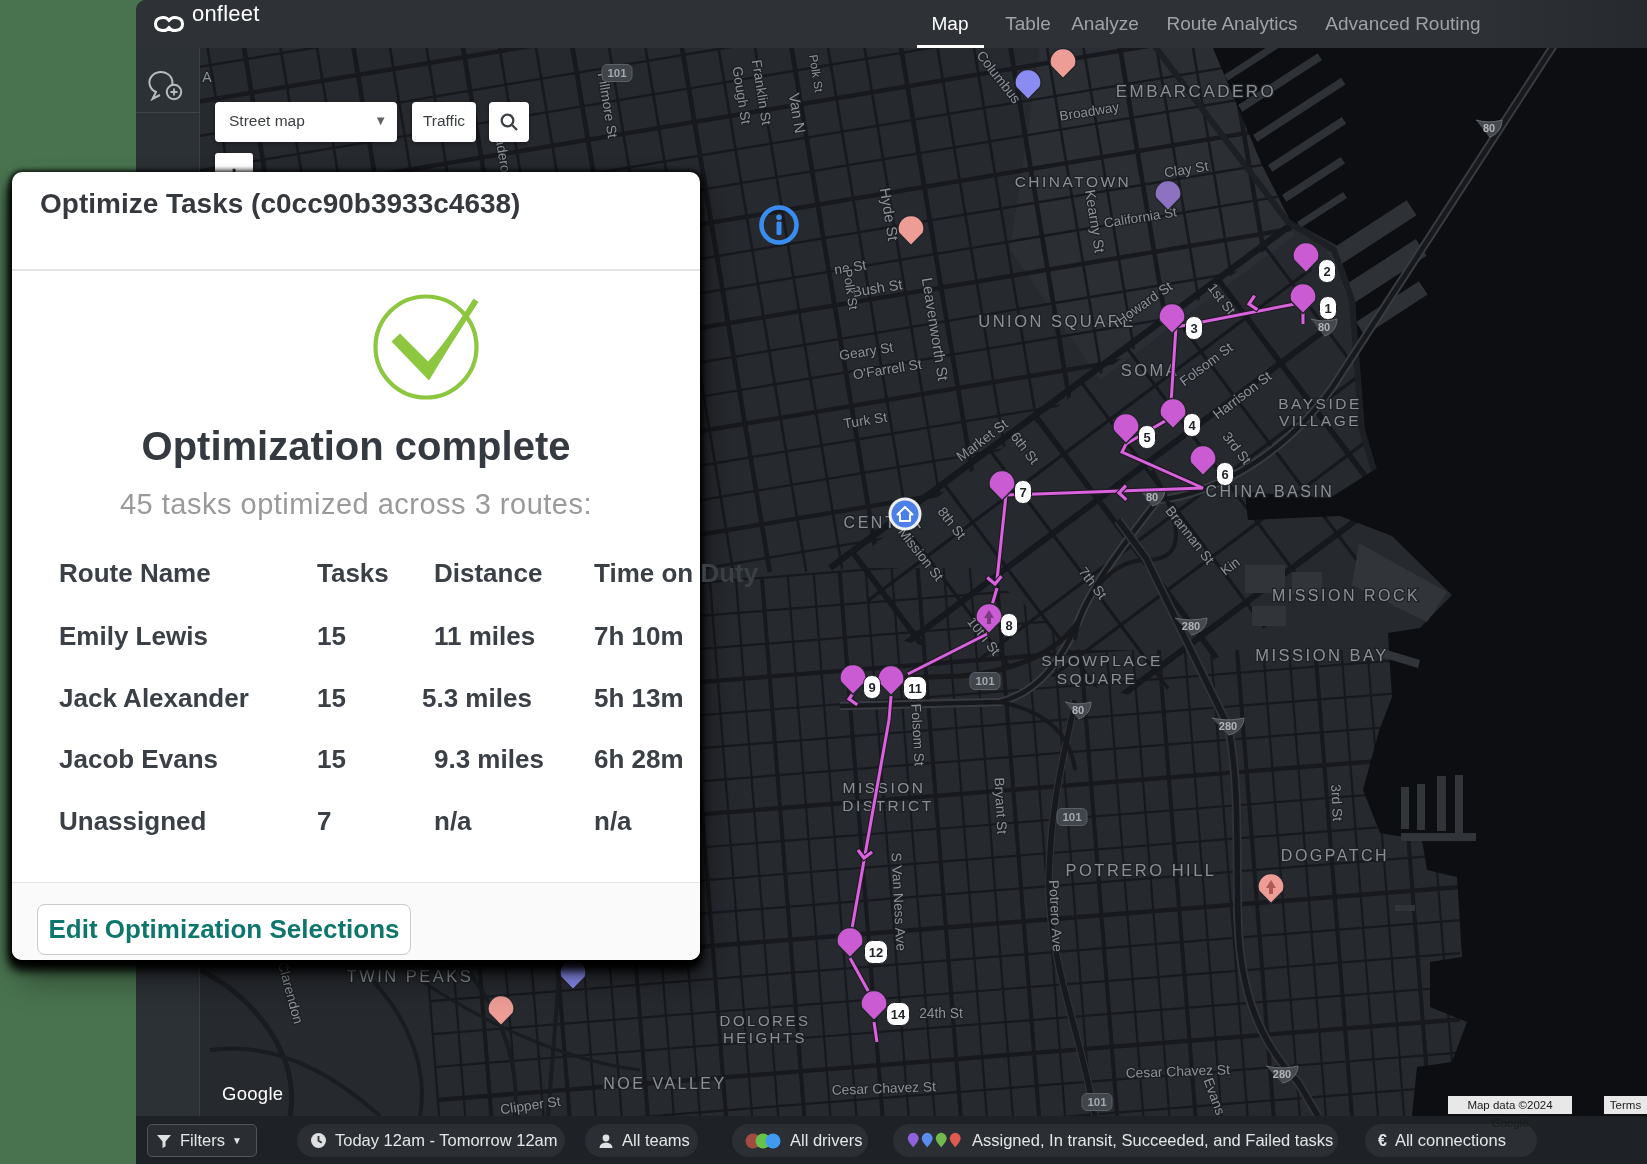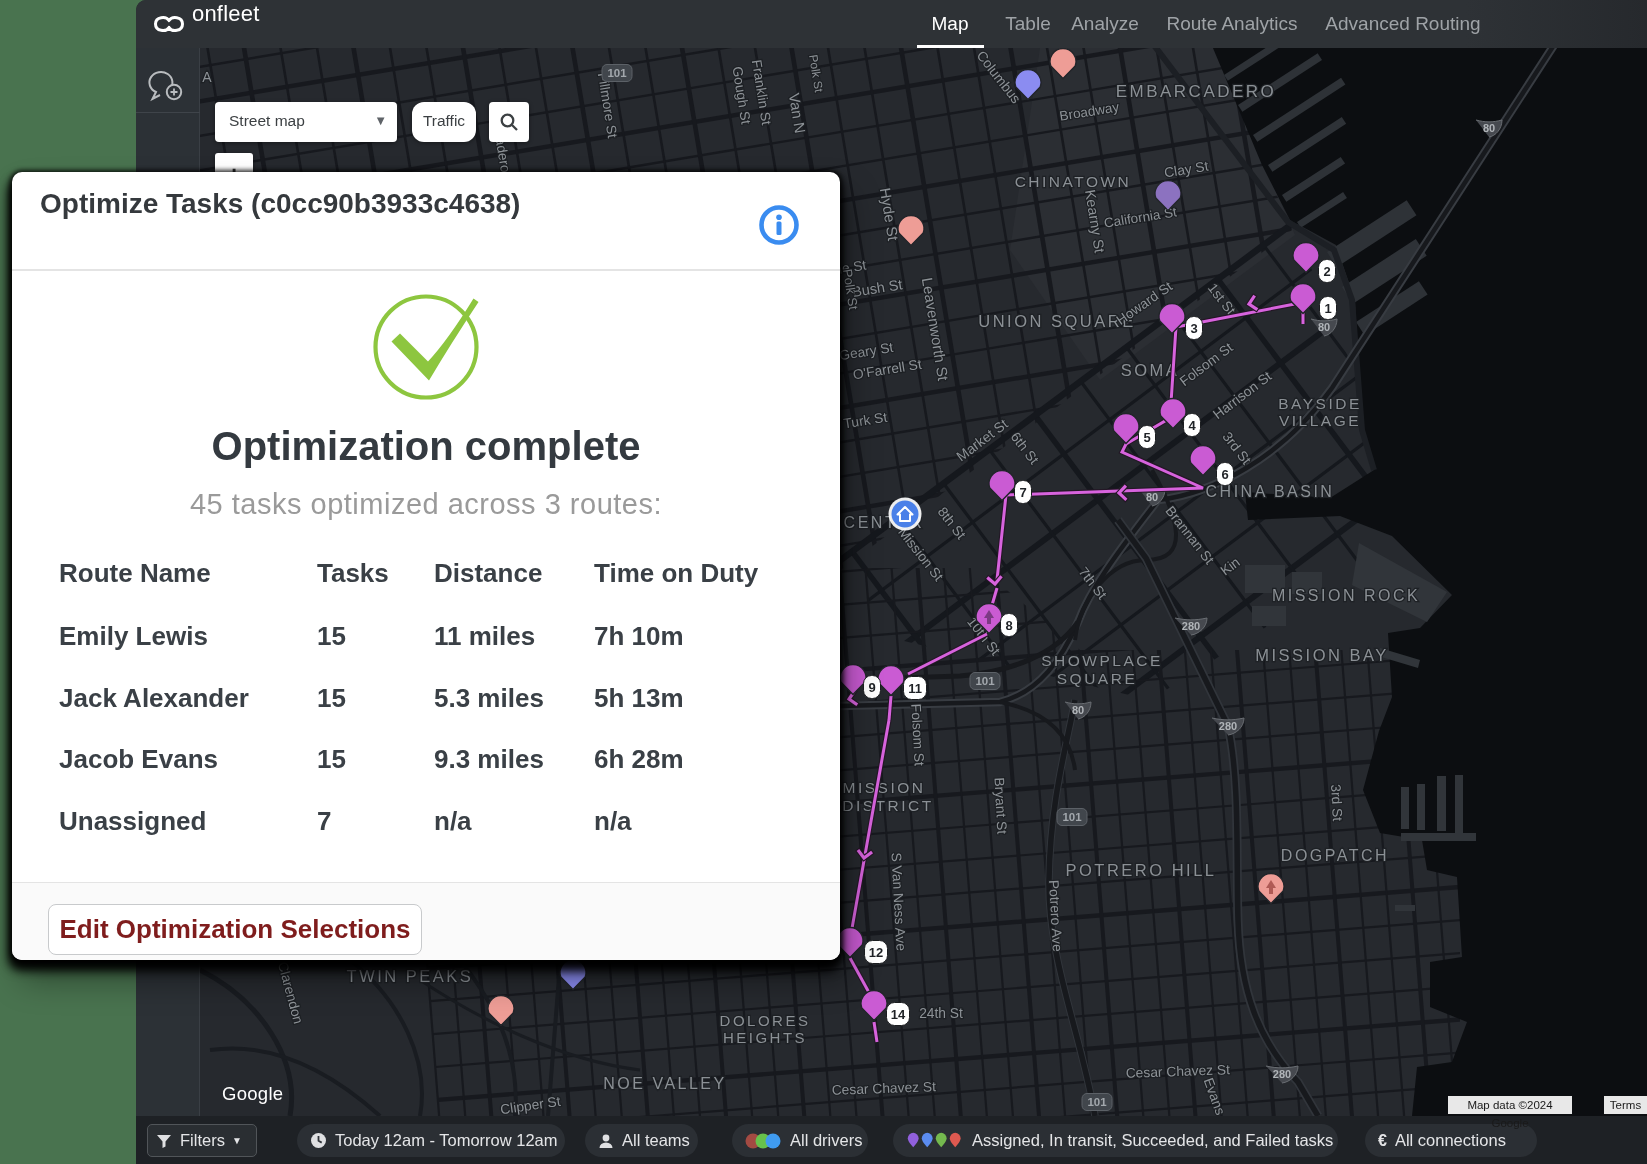--- a/index.html
+++ b/index.html
@@ -2,21 +2,21 @@
 <html><head><meta charset="utf-8"><style>
 * { margin:0; padding:0; box-sizing:border-box; }
 html,body { width:1647px; height:1164px; overflow:hidden; background:#49734f; font-family:"Liberation Sans", sans-serif; }
 #app { position:absolute; left:136px; top:0; width:1511px; height:1164px; background:#24272c; border-radius:10px 0 0 0; overflow:hidden; }
 #nav { position:absolute; left:0; top:0; width:100%; height:48px; background:linear-gradient(90deg,#2e3236 0%,#2e3236 88%,#26292d 100%); }
 .navitem { position:absolute; top:13px; font-size:19px; color:#9fa3a7; transform:translateX(-50%); white-space:nowrap; }
 #sidebar { position:absolute; left:0; top:48px; width:64px; height:1068px; background:#2c3136; border-right:1px solid #3a3f45; }
 #bottombar { position:absolute; left:0; top:1116px; width:100%; height:48px; background:#1e2125; }
 .pill { position:absolute; top:8px; height:33px; background:#2b2f34; border-radius:17px; color:#e4e5e7; font-size:16.5px; display:flex; align-items:center; white-space:nowrap; }
 .ctrl { position:absolute; background:#fff; border-radius:3px; box-shadow:0 1px 4px rgba(0,0,0,.4);margin-top:40px; }
-#modal { position:absolute; left:12px; top:172px; width:828px; height:788px; background:#fff; border-radius:10px;
+#modal { position:absolute; left:12px; top:172px; width:688px; height:788px; background:#fff; border-radius:10px;
   box-shadow:0 0 4px 2px rgba(0,0,0,.7), 0 6px 10px 2px rgba(0,0,0,.88), -3px 10px 11px rgba(0,0,0,.8), 8px 20px 32px rgba(0,0,0,.38); }
 #modalfooter { position:absolute; left:0; top:710px; width:100%; height:78px; background:#fafafa; border-top:1.5px solid #e4e4e4; border-radius:0 0 10px 10px; }
 .btn { position:absolute; top:21px; height:51px; border-radius:8px; font-size:26px; font-weight:600; display:flex; align-items:center; justify-content:center; }
 .tcell { position:absolute; font-size:26px; font-weight:600; color:#3a4046; white-space:nowrap; }
 </style></head><body>
 
 <div id="app">
   <div id="map-wrap" style="position:absolute;left:0;top:48px;width:1511px;height:1068px;"><svg width="1511" height="1068" viewBox="136 48 1511 1068" font-family="Liberation Sans, sans-serif">
         <rect x="136" y="48" width="1511" height="1068" fill="#26292e"></rect>
         <polygon points="1040,48 1213,48 1295,235 1100,380 1010,250" fill="#2b2e33"></polygon>
@@ -534,21 +534,21 @@
     </div>
   </div>
   <div style="position:absolute;left:1312px;top:1096px;width:124px;height:18px;background:#e8e8e8;font-size:11.5px;color:#1a1a1a;text-align:center;line-height:18px;">Map data ©2024 Google</div>
   <div style="position:absolute;left:1468px;top:1096px;width:43px;height:18px;background:#e8e8e8;font-size:11.5px;color:#1a1a1a;text-align:center;line-height:18px;">Terms</div>
 </div>
 
 <div class="ctrl" style="left:215px;top:62px;width:182px;height:40px;border-radius:4px;">
   <span style="position:absolute;left:14px;top:10px;font-size:15.5px;font-weight:500;color:#3c4043;">Street map</span>
   <span style="position:absolute;right:10px;top:11px;font-size:13px;color:#5f6368;">▼</span>
 </div>
-<div class="ctrl" style="left:412px;top:62px;width:64px;height:40px;border-radius:12px;">
+<div class="ctrl" style="left:412px;top:62px;width:64px;height:40px;border-radius:4px;">
   <span style="position:absolute;left:0;width:100%;text-align:center;top:10px;font-size:15.5px;font-weight:500;color:#3c4043;">Traffic</span>
 </div>
 <div class="ctrl" style="left:489px;top:62px;width:40px;height:40px;border-radius:4px;">
   <svg width="18" height="18" viewBox="0 0 18 18" style="position:absolute;left:11px;top:11px;">
       <circle cx="7.5" cy="7.5" r="5.8" fill="none" stroke="#3c4043" stroke-width="2.3"></circle>
       <line x1="12" y1="12" x2="17" y2="17" stroke="#3c4043" stroke-width="2.3"></line>
     </svg>
 </div>
 <div class="ctrl" style="left:215px;top:113px;width:38px;height:47px;border-radius:3px 3px 0 0;">
   <span style="position:absolute;left:0;width:100%;text-align:center;top:7px;font-size:26px;font-weight:700;color:#333;">+</span>
@@ -572,25 +572,25 @@
   <div class="tcell" style="left:47px;top:386px;">Route Name</div>
   <div class="tcell" style="left:305px;top:386px;">Tasks</div>
   <div class="tcell" style="left:422px;top:386px;">Distance</div>
   <div class="tcell" style="left:582px;top:386px;">Time on Duty</div>
   <div class="tcell" style="left:47px;top:449px;">Emily Lewis</div>
   <div class="tcell" style="left:305px;top:449px;">15</div>
   <div class="tcell" style="left:422px;top:449px;">11 miles</div>
   <div class="tcell" style="left:582px;top:449px;">7h 10m</div>
   <div class="tcell" style="left:47px;top:511px;">Jack Alexander</div>
   <div class="tcell" style="left:305px;top:511px;">15</div>
-  <div class="tcell" style="left:422px;top:511px;">5.3 miles</div>
+  <div class="tcell" style="left:410px;top:511px;">5.3 miles</div>
   <div class="tcell" style="left:582px;top:511px;">5h 13m</div>
   <div class="tcell" style="left:47px;top:572px;">Jacob Evans</div>
   <div class="tcell" style="left:305px;top:572px;">15</div>
   <div class="tcell" style="left:422px;top:572px;">9.3 miles</div>
   <div class="tcell" style="left:582px;top:572px;">6h 28m</div>
   <div class="tcell" style="left:47px;top:634px;">Unassigned</div>
   <div class="tcell" style="left:305px;top:634px;">7</div>
   <div class="tcell" style="left:422px;top:634px;">n/a</div>
   <div class="tcell" style="left:582px;top:634px;">n/a</div>
   <div id="modalfooter">
-    <div class="btn" style="left:36px;width:374px;background:#fff;border:1px solid #c8cacc;color:#7f1d1d;">Edit Optimization Selections</div>
+    <div class="btn" style="left:25px;width:374px;background:#fff;border:1px solid #c8cacc;color:#0f766e;">Edit Optimization Selections</div>
   </div>
 </div>
 </body></html>

